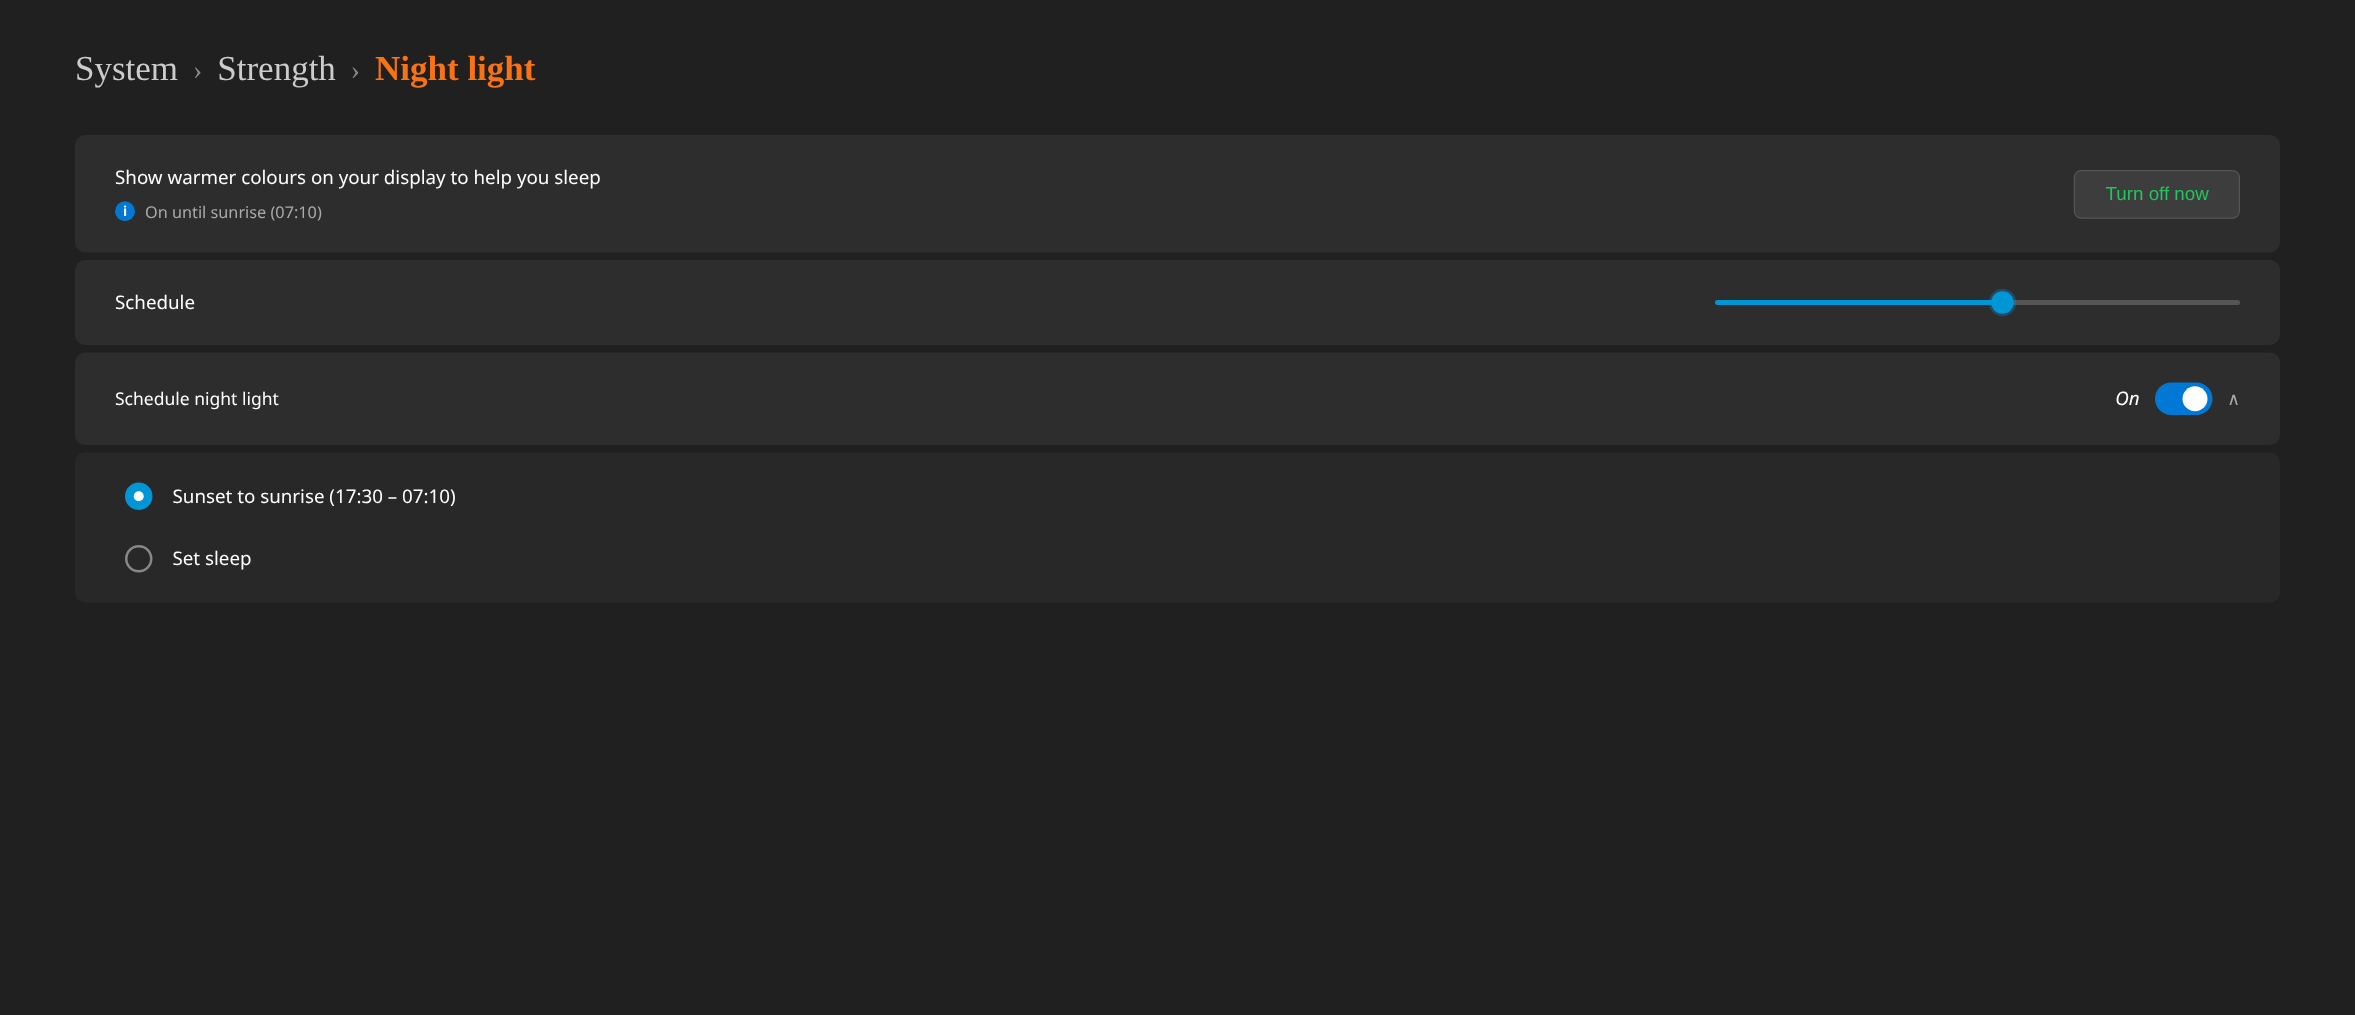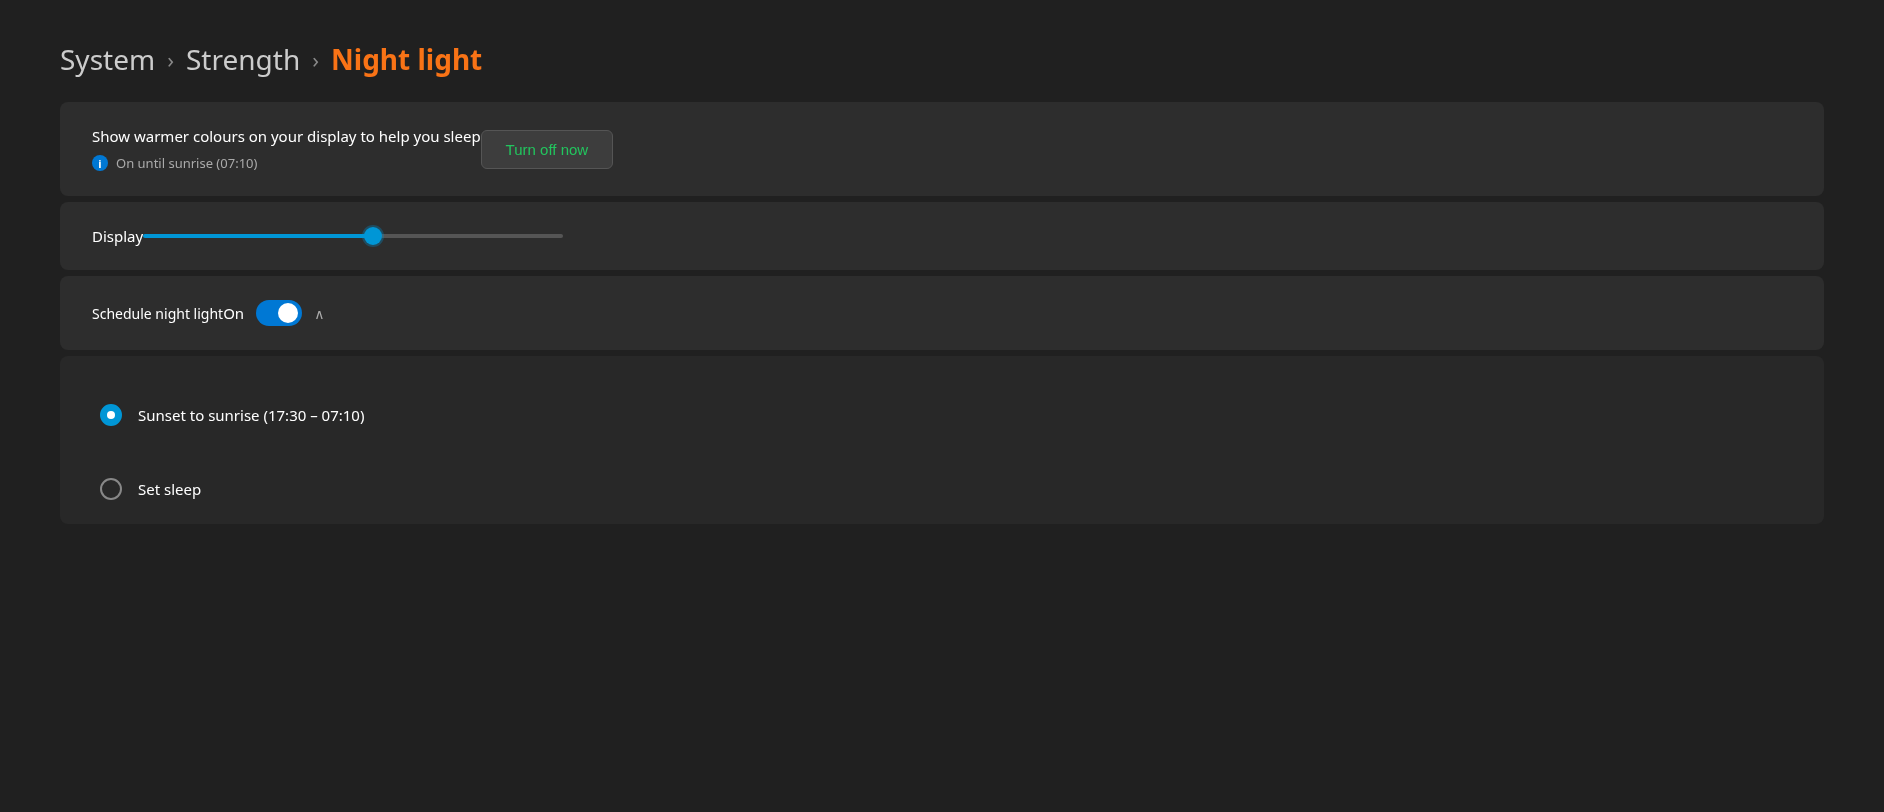--- a/index.html
+++ b/index.html
@@ -14,21 +14,22 @@
       font-family: 'Segoe UI', system-ui, -apple-system, sans-serif;
       width: 1884px;
       min-height: 812px;
       padding: 40px 60px;
     }
 
     .breadcrumb {
       display: flex;
       align-items: center;
       gap: 12px;
-      margin-bottom: 24px;
+      margin-bottom: 36px;
+      font-family: Liberation Serif, serif;
     }
 
     .breadcrumb-item {
       font-size: 28px;
       color: #cccccc;
       font-weight: 400;
     }
 
     .breadcrumb-item.active {
       font-weight: 700;
@@ -43,21 +44,21 @@
     .settings-card {
       background-color: #2d2d2d;
       border-radius: 8px;
       margin-bottom: 6px;
       padding: 24px 32px;
     }
 
     .card-row {
       display: flex;
       align-items: center;
-      justify-content: flex-start;
+      justify-content: space-between;
     }
 
     .card-left {
       display: flex;
       flex-direction: column;
       gap: 8px;
     }
 
     .card-title {
       font-size: 15px;
@@ -149,20 +150,21 @@
 
     .schedule-right {
       display: flex;
       align-items: center;
       gap: 12px;
     }
 
     .on-label {
       font-size: 15px;
       color: #ffffff;
+      font-style: italic;
     }
 
     
     .toggle-switch {
       position: relative;
       width: 46px;
       height: 26px;
       cursor: pointer;
     }
 
@@ -210,21 +212,20 @@
       display: flex;
       flex-direction: column;
       gap: 28px;
     }
 
     .radio-option {
       display: flex;
       align-items: center;
       gap: 16px;
       cursor: pointer;
-      margin-top: 24px;
     }
 
     .radio-circle {
       width: 22px;
       height: 22px;
       border-radius: 50%;
       border: 2px solid #888888;
       display: flex;
       align-items: center;
       justify-content: center;
@@ -268,21 +269,21 @@
         <span class="info-icon">i</span>
         <span>On until sunrise (07:10)</span>
       </div>
     </div>
     <button class="turn-off-btn">Turn off now</button>
   </div>
 </div>
 
 <div class="settings-card">
   <div class="card-row">
-    <span class="strength-label">Display</span>
+    <span class="strength-label">Schedule</span>
     <div class="slider-container">
       <input type="range" class="custom-slider" min="0" max="100" value="55" id="strengthSlider" style="">
     </div>
   </div>
 </div>
 
 <div class="settings-card">
   <div class="card-row">
     <span class="schedule-label">Schedule night light</span>
     <div class="schedule-right">

